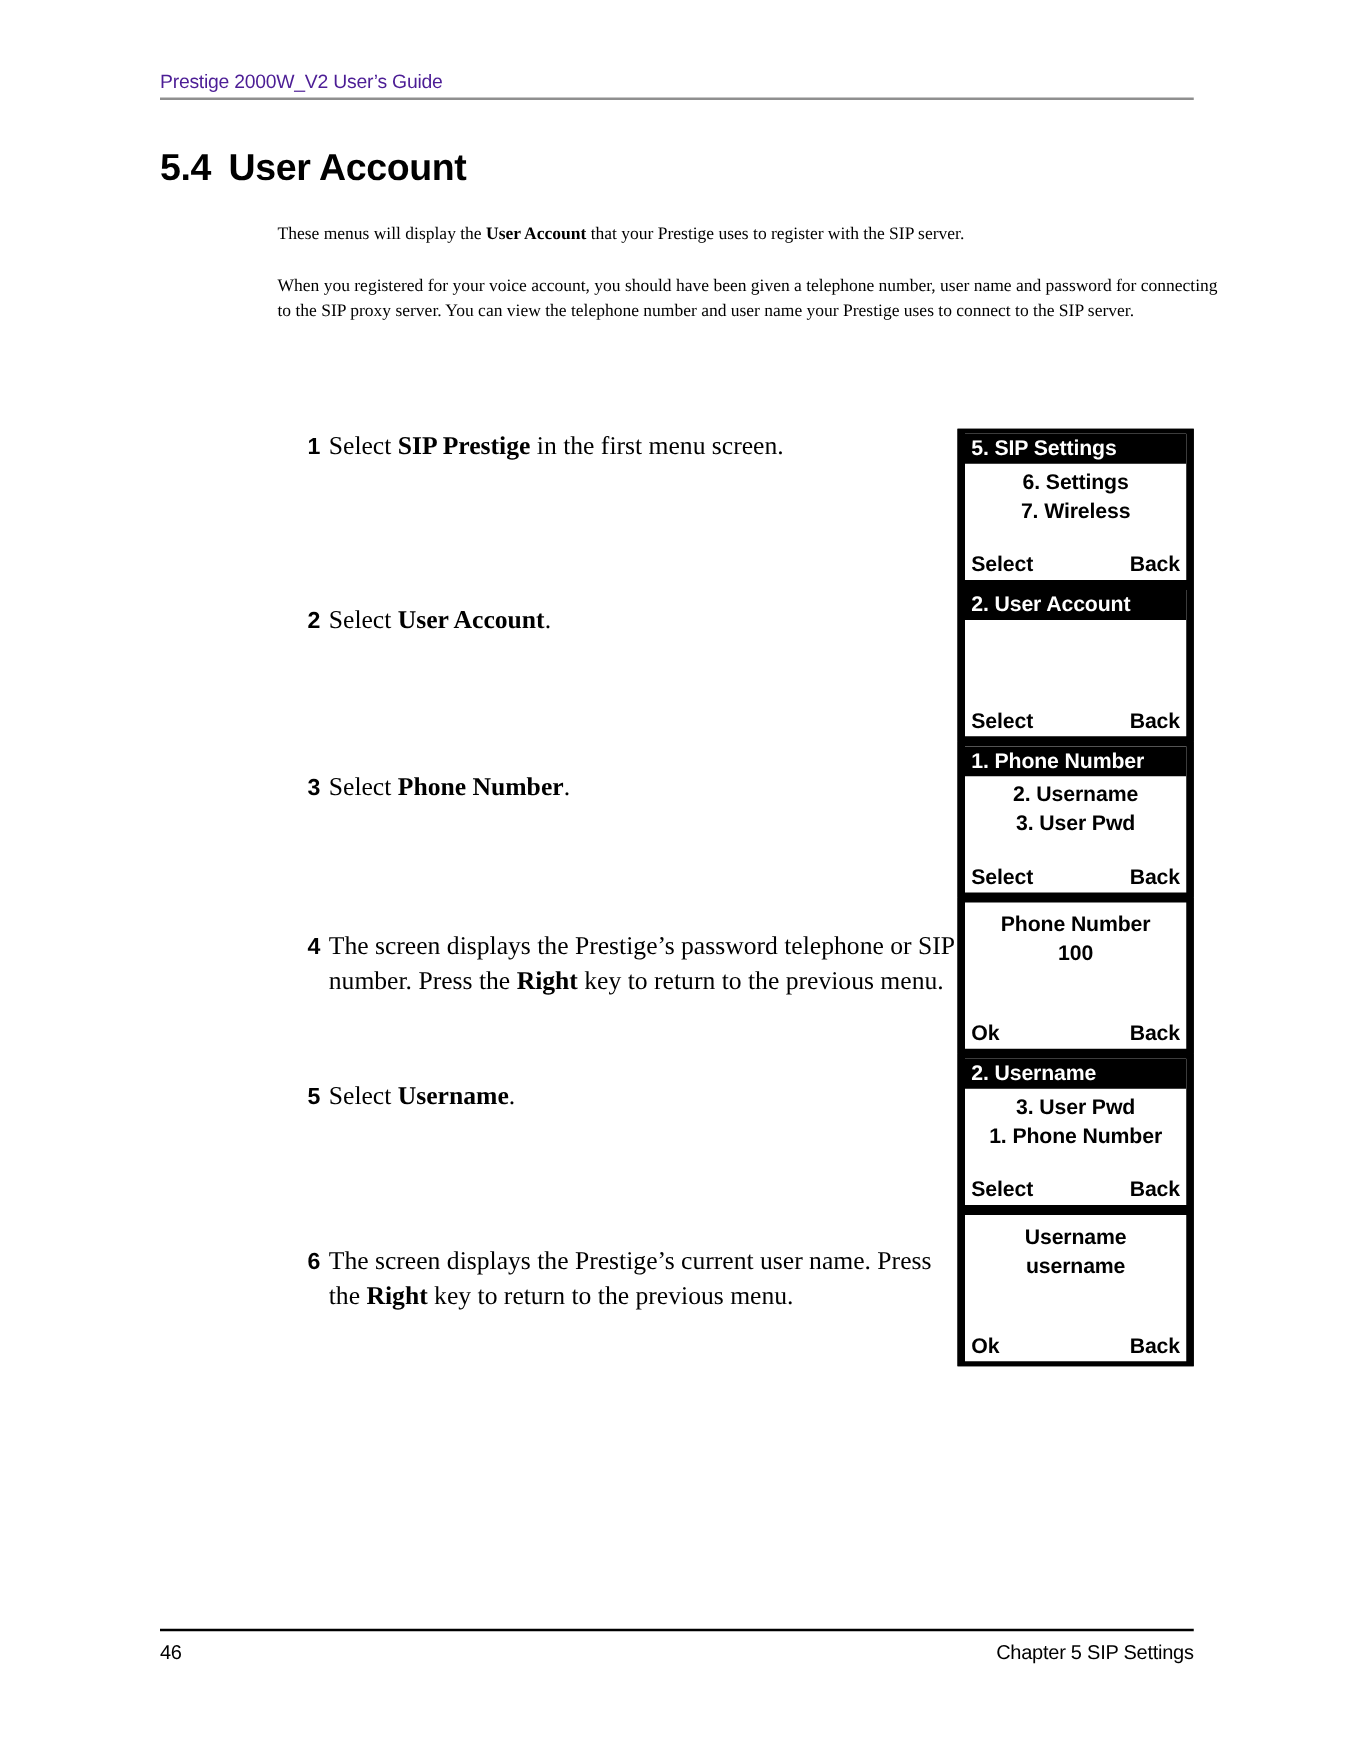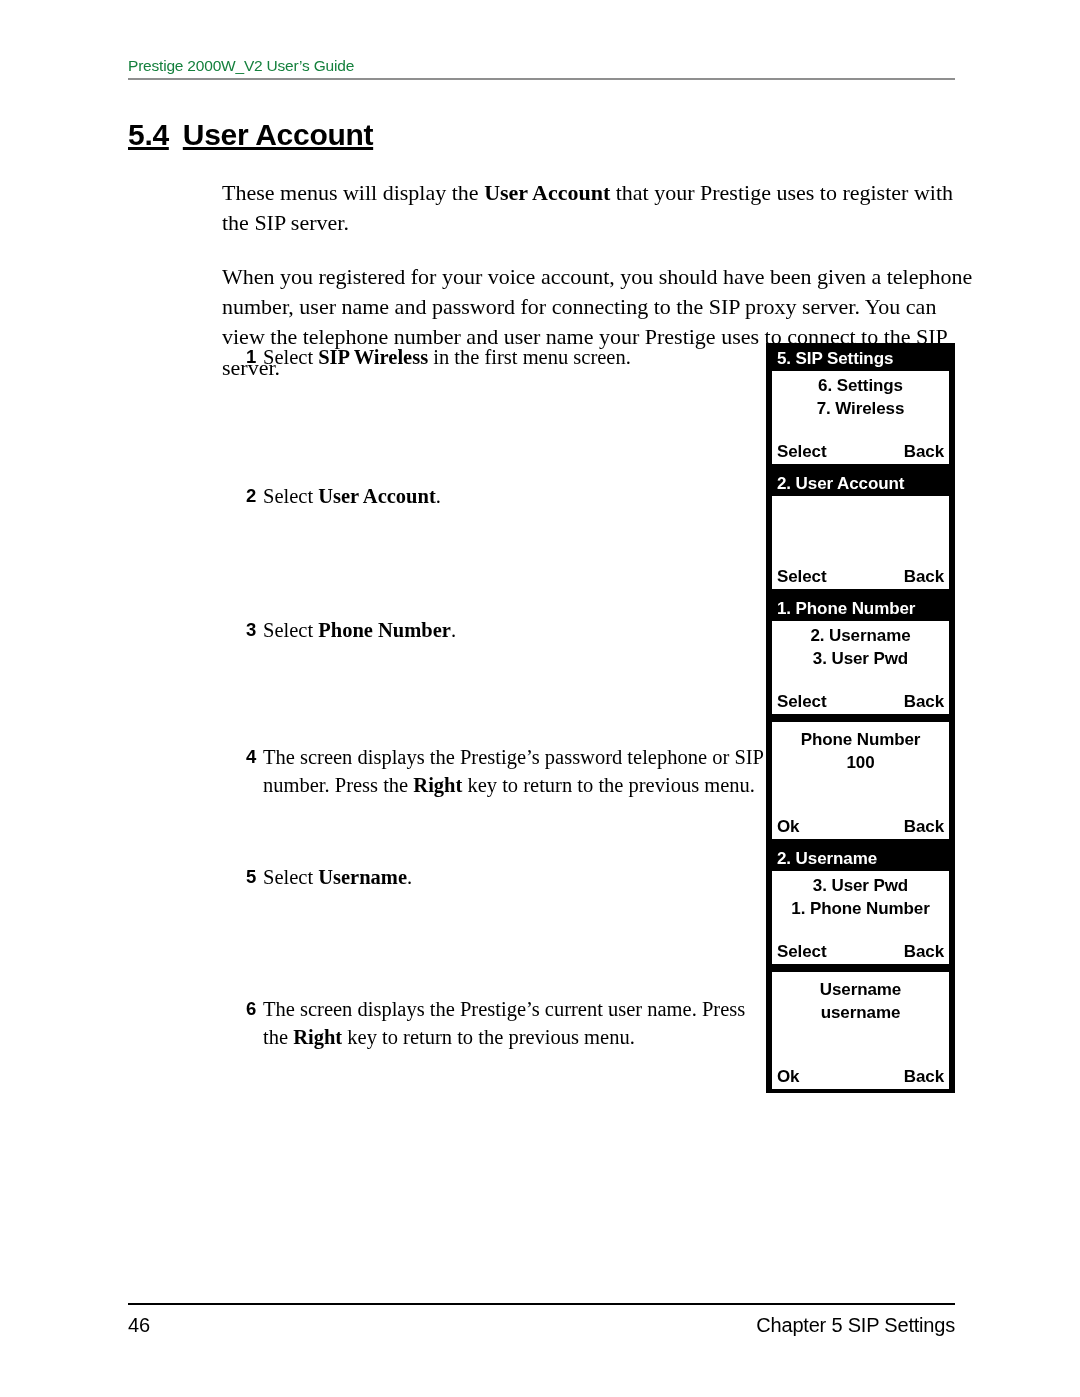--- a/index.html
+++ b/index.html
@@ -27,54 +27,53 @@
   .header {
     position: absolute;
     left: 128px;
     top: 57px;
     width: 827px;
   }
   .header-text {
     font-family: "Liberation Sans", "DejaVu Sans", sans-serif;
     font-size: 15.5px;
     letter-spacing: -0.2px;
-    color: #15803d;
+    color: #4c1d95;
     line-height: 1.1;
     white-space: nowrap;
   }
   .header-rule {
     margin-top: 4px;
     height: 2px;
     background: #8f8f8f;
     width: 827px;
   }
 
   
   .section-heading {
     position: absolute;
     left: 128px;
     top: 118px;
     font-family: "Liberation Sans", "DejaVu Sans", sans-serif;
     font-weight: bold;
     font-size: 30px;
     letter-spacing: -0.3px;
     white-space: nowrap;
-    text-decoration: underline;
   }
   .section-heading .num { margin-right: 14px; }
 
   
   .body-block {
     position: absolute;
     left: 222px;
     top: 178px;
     width: 758px;
   }
   .para {
-    font-size: 22px;
+    font-size: 14px;
     line-height: 1.38;
     text-align: left;
     margin: 0 0 23px 0;
   }
   .para b { font-weight: bold; }
 
   
   .steps {
     position: absolute;
     left: 246px;
@@ -186,21 +185,21 @@
   .footer-rule {
     height: 1.5px;
     background: #000000;
     width: 827px;
   }
   .footer-row {
     display: flex;
     justify-content: space-between;
     margin-top: 9px;
     font-family: "Liberation Sans", "DejaVu Sans", sans-serif;
-    font-size: 20px;
+    font-size: 16px;
     letter-spacing: -0.2px;
   }
 </style>
 </head>
 <body>
 
 <div class="page">
 
   <div class="header">
     <div class="header-text">Prestige 2000W_V2 User’s Guide</div>
@@ -213,21 +212,21 @@
 
   <div class="body-block">
     <p class="para"><span>These menus will display the </span><b>User Account</b><span> that your Prestige uses to register with the SIP server.</span></p>
     <p class="para"><span>When you registered for your voice account, you should have been given a telephone number, user name and password for connecting to the SIP proxy server. You can view the telephone number and user name your Prestige uses to connect to the SIP server.</span></p>
   </div>
 
   <div class="steps">
 
     <div class="step s1">
       <span class="step-num">1</span>
-      <span class="step-text"><span>Select </span><b>SIP Wireless</b><span> in the first menu screen.</span></span>
+      <span class="step-text"><span>Select </span><b>SIP Prestige</b><span> in the first menu screen.</span></span>
     </div>
 
     <div class="step s2">
       <span class="step-num">2</span>
       <span class="step-text"><span>Select </span><b>User Account</b><span>.</span></span>
     </div>
 
     <div class="step s3">
       <span class="step-num">3</span>
       <span class="step-text"><span>Select </span><b>Phone Number</b><span>.</span></span>

